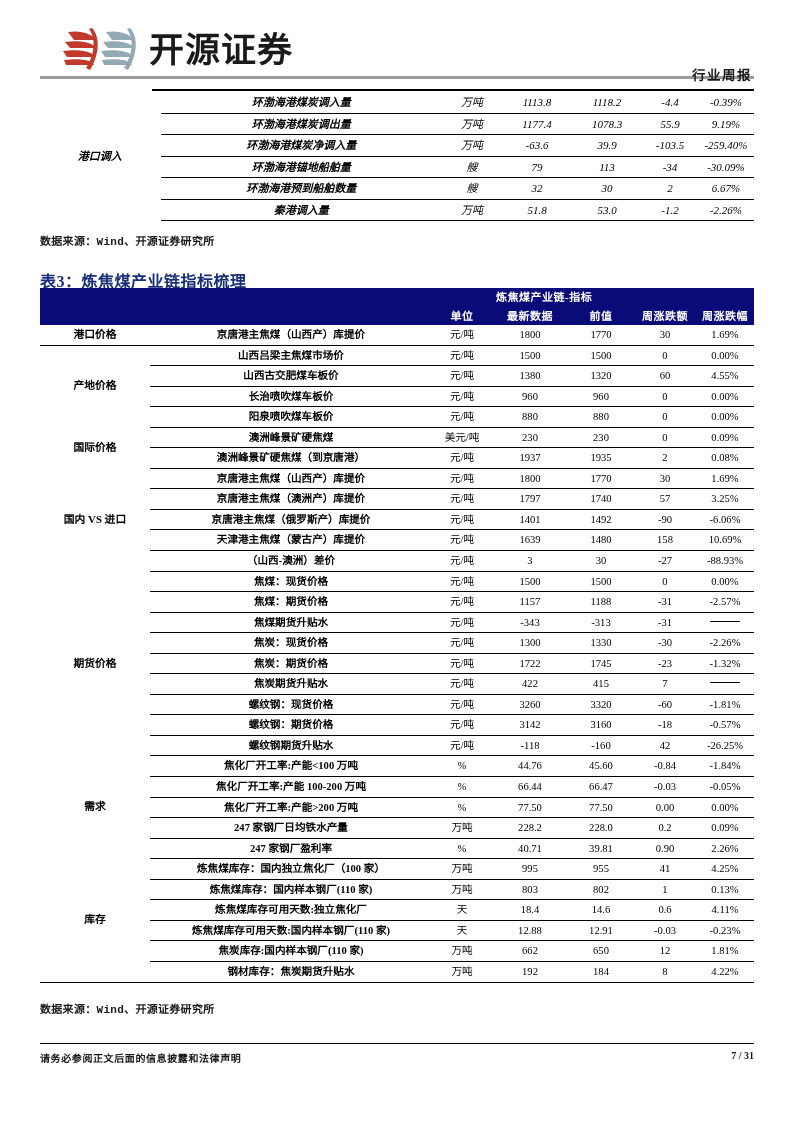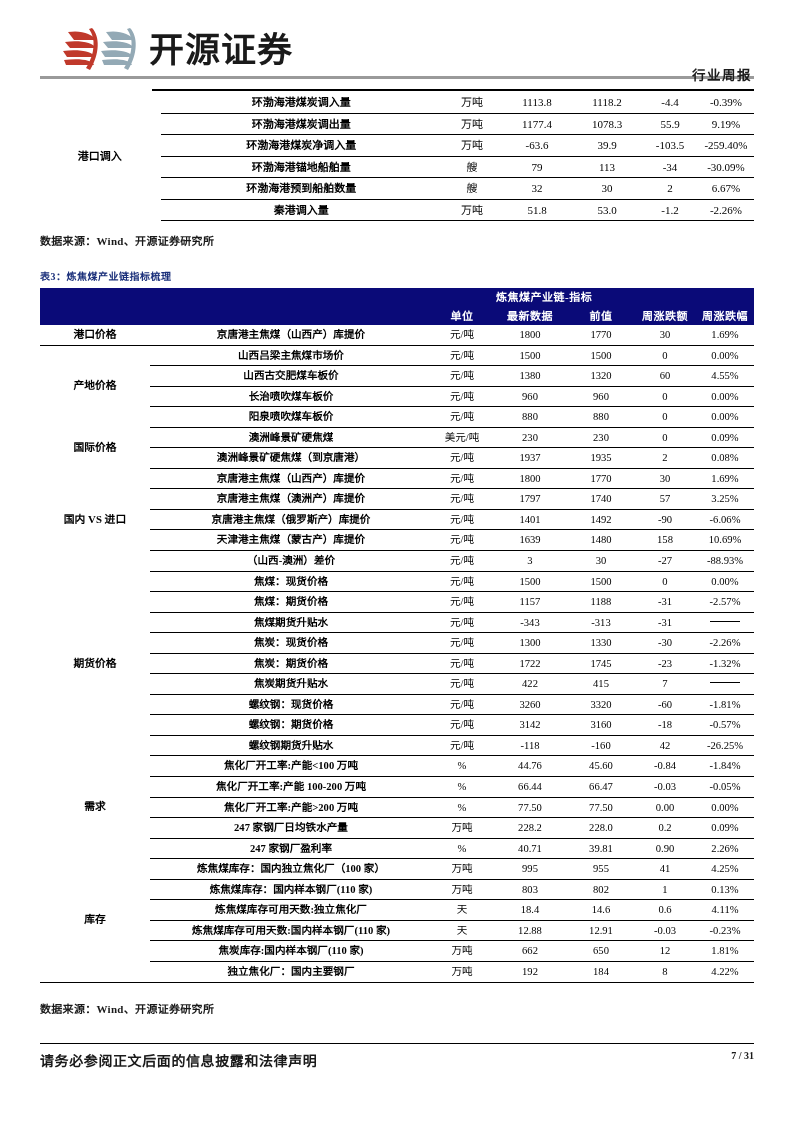--- a/index.html
+++ b/index.html
@@ -102,20 +102,21 @@
     position: absolute;
     left: 40px;
     top: 92px;
     width: 714px;
   }
   .tbl-top table.rpt { width: 714px; }
   .tbl-top td {
     height: 20.5px;
     font-weight: bold;
     font-size: 11px;
+    font-style: italic;
   }
   .tbl-top td.cat {
     border-right: 1px solid transparent;
   }
   .tbl-top tr > td.ind,
   .tbl-top tr > td.unit,
   .tbl-top tr > td.num {
     border-top: 1.1px solid #000;
   }
   .tbl-top tr.first > td.ind,
@@ -126,36 +127,36 @@
   .tbl-top tr.last > td {
     border-bottom: 1.6px solid #000;
   }
   .tbl-top td.num, .tbl-top td.unit {
     font-weight: normal;
     font-family: "Liberation Serif", serif;
   }
 
   .src-note {
     position: absolute;
-    font-family: Liberation Serif, serif;
+    font-family: Liberation Mono, monospace;
     font-weight: bold;
     font-size: 11px;
     color: #1a1a1a;
     letter-spacing: .3px;
     white-space: nowrap;
   }
 
   
   .tbl3-title {
     position: absolute;
     left: 40px;
     top: 268px;
     font-family: "Liberation Serif", serif;
     font-weight: bold;
-    font-size: 10px;
+    font-size: 16px;
     color: #1a2f7a;
     letter-spacing: .5px;
     white-space: nowrap;
   }
   .tbl-main {
     position: absolute;
     left: 40px;
     top: 288px;
     width: 714px;
   }
@@ -217,21 +218,21 @@
     width: 714px;
     height: 1.4px;
     background: #000;
   }
   .footer-left {
     position: absolute;
     left: 40px;
     top: 1050px;
     font-family: Liberation Serif, serif;
     font-weight: bold;
-    font-size: 14px;
+    font-size: 10px;
     letter-spacing: .6px;
     color: #1a1a1a;
     white-space: nowrap;
   }
   .footer-right {
     position: absolute;
     right: 40px;
     top: 1050px;
     font-family: "Liberation Serif", serif;
     font-weight: bold;
@@ -616,21 +617,21 @@
           </tr>
           <tr>
             <td class="ind">焦炭库存:国内样本钢厂(110 家)</td>
             <td class="unit">万吨</td>
             <td class="num">662</td>
             <td class="num">650</td>
             <td class="num">12</td>
             <td class="num">1.81%</td>
           </tr>
           <tr class="grp-end last-row">
-            <td class="ind">独立焦化厂：国内主要钢厂</td>
+            <td class="ind">钢材库存：焦炭期货升贴水</td>
             <td class="unit">万吨</td>
             <td class="num">192</td>
             <td class="num">184</td>
             <td class="num">8</td>
             <td class="num">4.22%</td>
           </tr>
         </tbody>
     </table>
   </div>
   <div class="src-note" style="left:40px; top:1000px;">数据来源：Wind、开源证券研究所</div>

